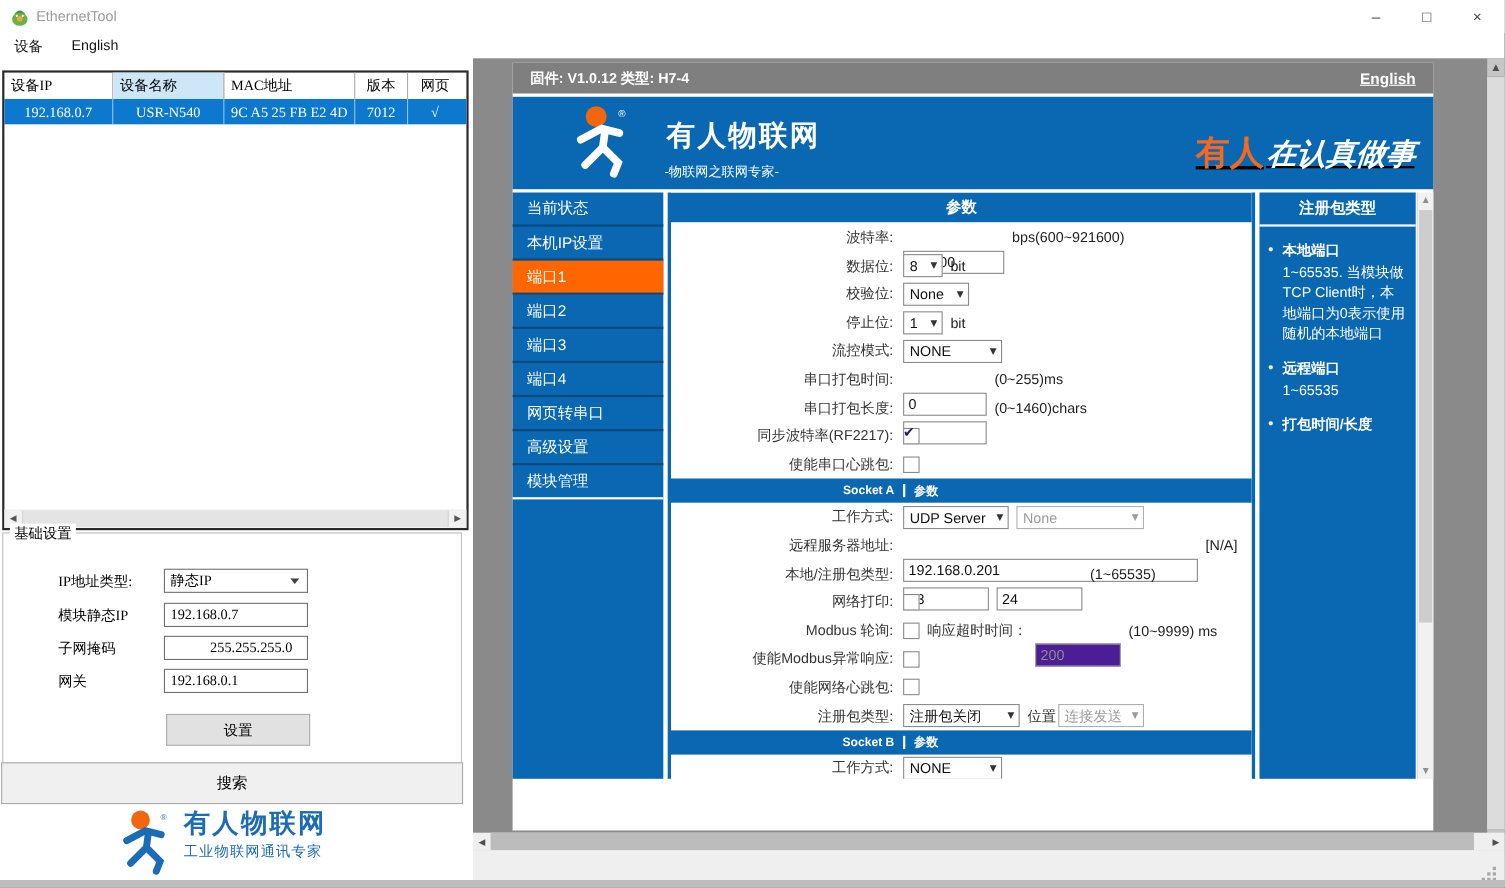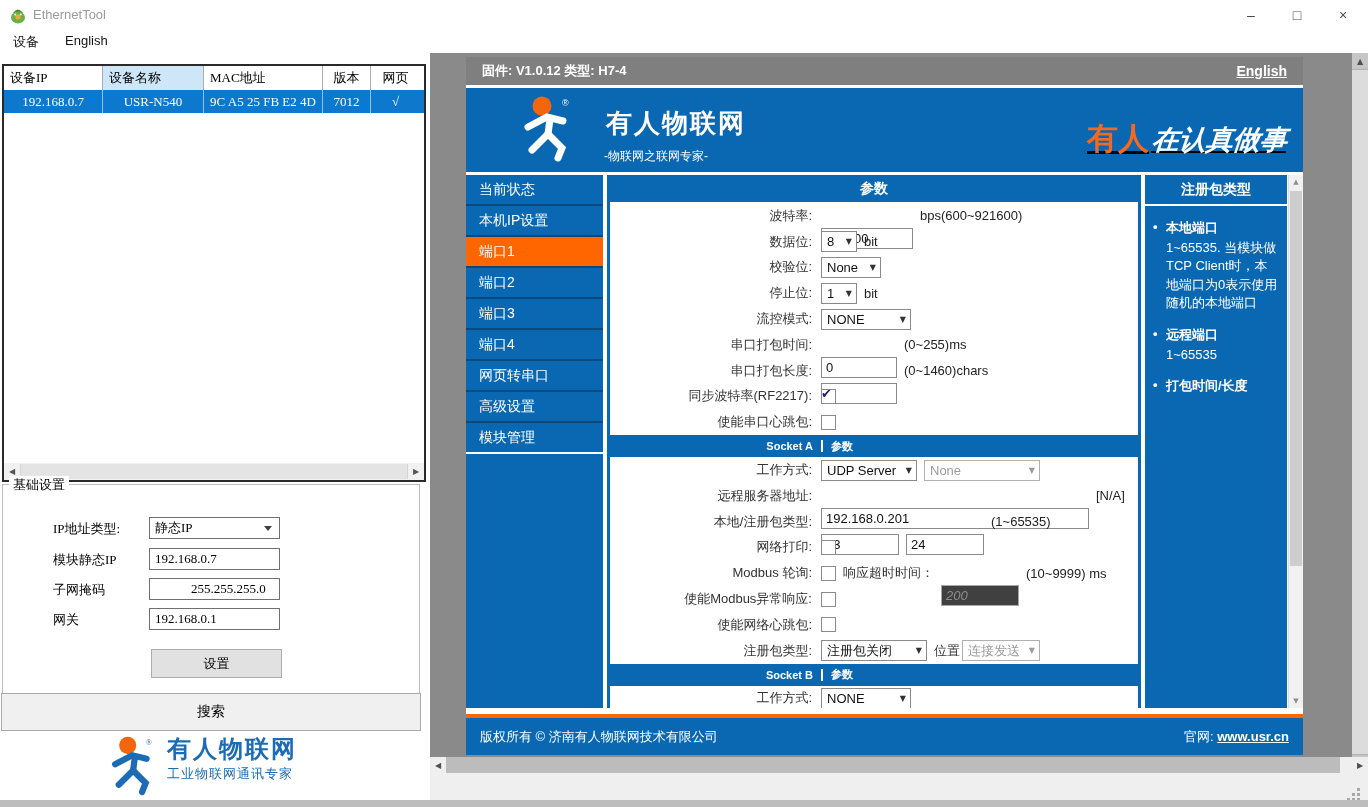--- a/index.html
+++ b/index.html
@@ -73,21 +73,21 @@
   .snav-item.active{background:#ff6600;}
   .main{position:absolute;left:141px;top:0;width:534px;height:100%;background:#fff;
         border-left:3px solid #0a68b2;border-right:3px solid #0a68b2;box-sizing:border-box;overflow:hidden;}
   .ptitle{height:27px;background:#0a68b2;color:#fff;font-weight:bold;font-size:14px;
           display:flex;align-items:center;justify-content:center;margin-bottom:1px;}
   .frow{height:25.8px;display:flex;align-items:center;}
   .flabel{width:202px;text-align:right;font-size:13px;color:#333;flex:none;}
   .fctrls{display:flex;align-items:center;margin-left:9px;gap:7px;}
   .finp{height:21px;border:1px solid #8a8a8a;font-size:13px;padding:0 4px;box-sizing:border-box;
         font-family:inherit;color:#111;background:#fff;margin-top:45px;}
-  .finp.dis{background:#404040;color:#8d8d8d;border-color:#a8a8a8;font-style:italic;}
+  .finp.dis{background:#4c1d95;color:#8d8d8d;border-color:#a8a8a8;}
   .fsel{height:21px;border:1px solid #8a8a8a;display:flex;align-items:center;justify-content:space-between;
         padding-left:5px;font-size:13px;color:#111;box-sizing:border-box;background:#fff;cursor:pointer;}
   .fsel .sarr{font-size:8px;color:#333;padding:0 4px;font-family:"DejaVu Sans",sans-serif;}
   .fsel.dis{color:#9b9b9b;border-color:#b0b0b0;}
   .fsel.dis .sarr{color:#9b9b9b;}
   .fcb{width:13px;height:13px;border:1px solid #8a8a8a;background:#fff;position:relative;flex:none;cursor:pointer;}
   .fcb .tick{display:none;position:absolute;left:-1px;top:-4px;font-size:13px;color:#1d1d6e;
              font-family:"DejaVu Sans",sans-serif;}
   .fcb[data-checked="true"] .tick{display:block;}
   .fnote{font-size:13px;color:#222;}
@@ -481,26 +481,20 @@
           </div>
         </div>
 
         <div class="innersb">
           <span class="iarr iup">▲</span>
           <div class="ithumb"></div>
           <span class="iarr idown">▼</span>
         </div>
       </div>
 
-      <div class="wfooter">
-        <span>版权所有 © 济南有人物联网技术有限公司</span>
-        <span>
-          <span>官网: </span><a class="flink">www.usr.cn</a>
-        </span>
-      </div>
     </div>
 
     <div class="vsb">
       <span class="varr vup">▲</span>
       <div class="vthumb"></div>
       <span class="varr vdown">▼</span>
     </div>
 
     <div class="hsb">
       <span class="harr hleft">◀</span>

